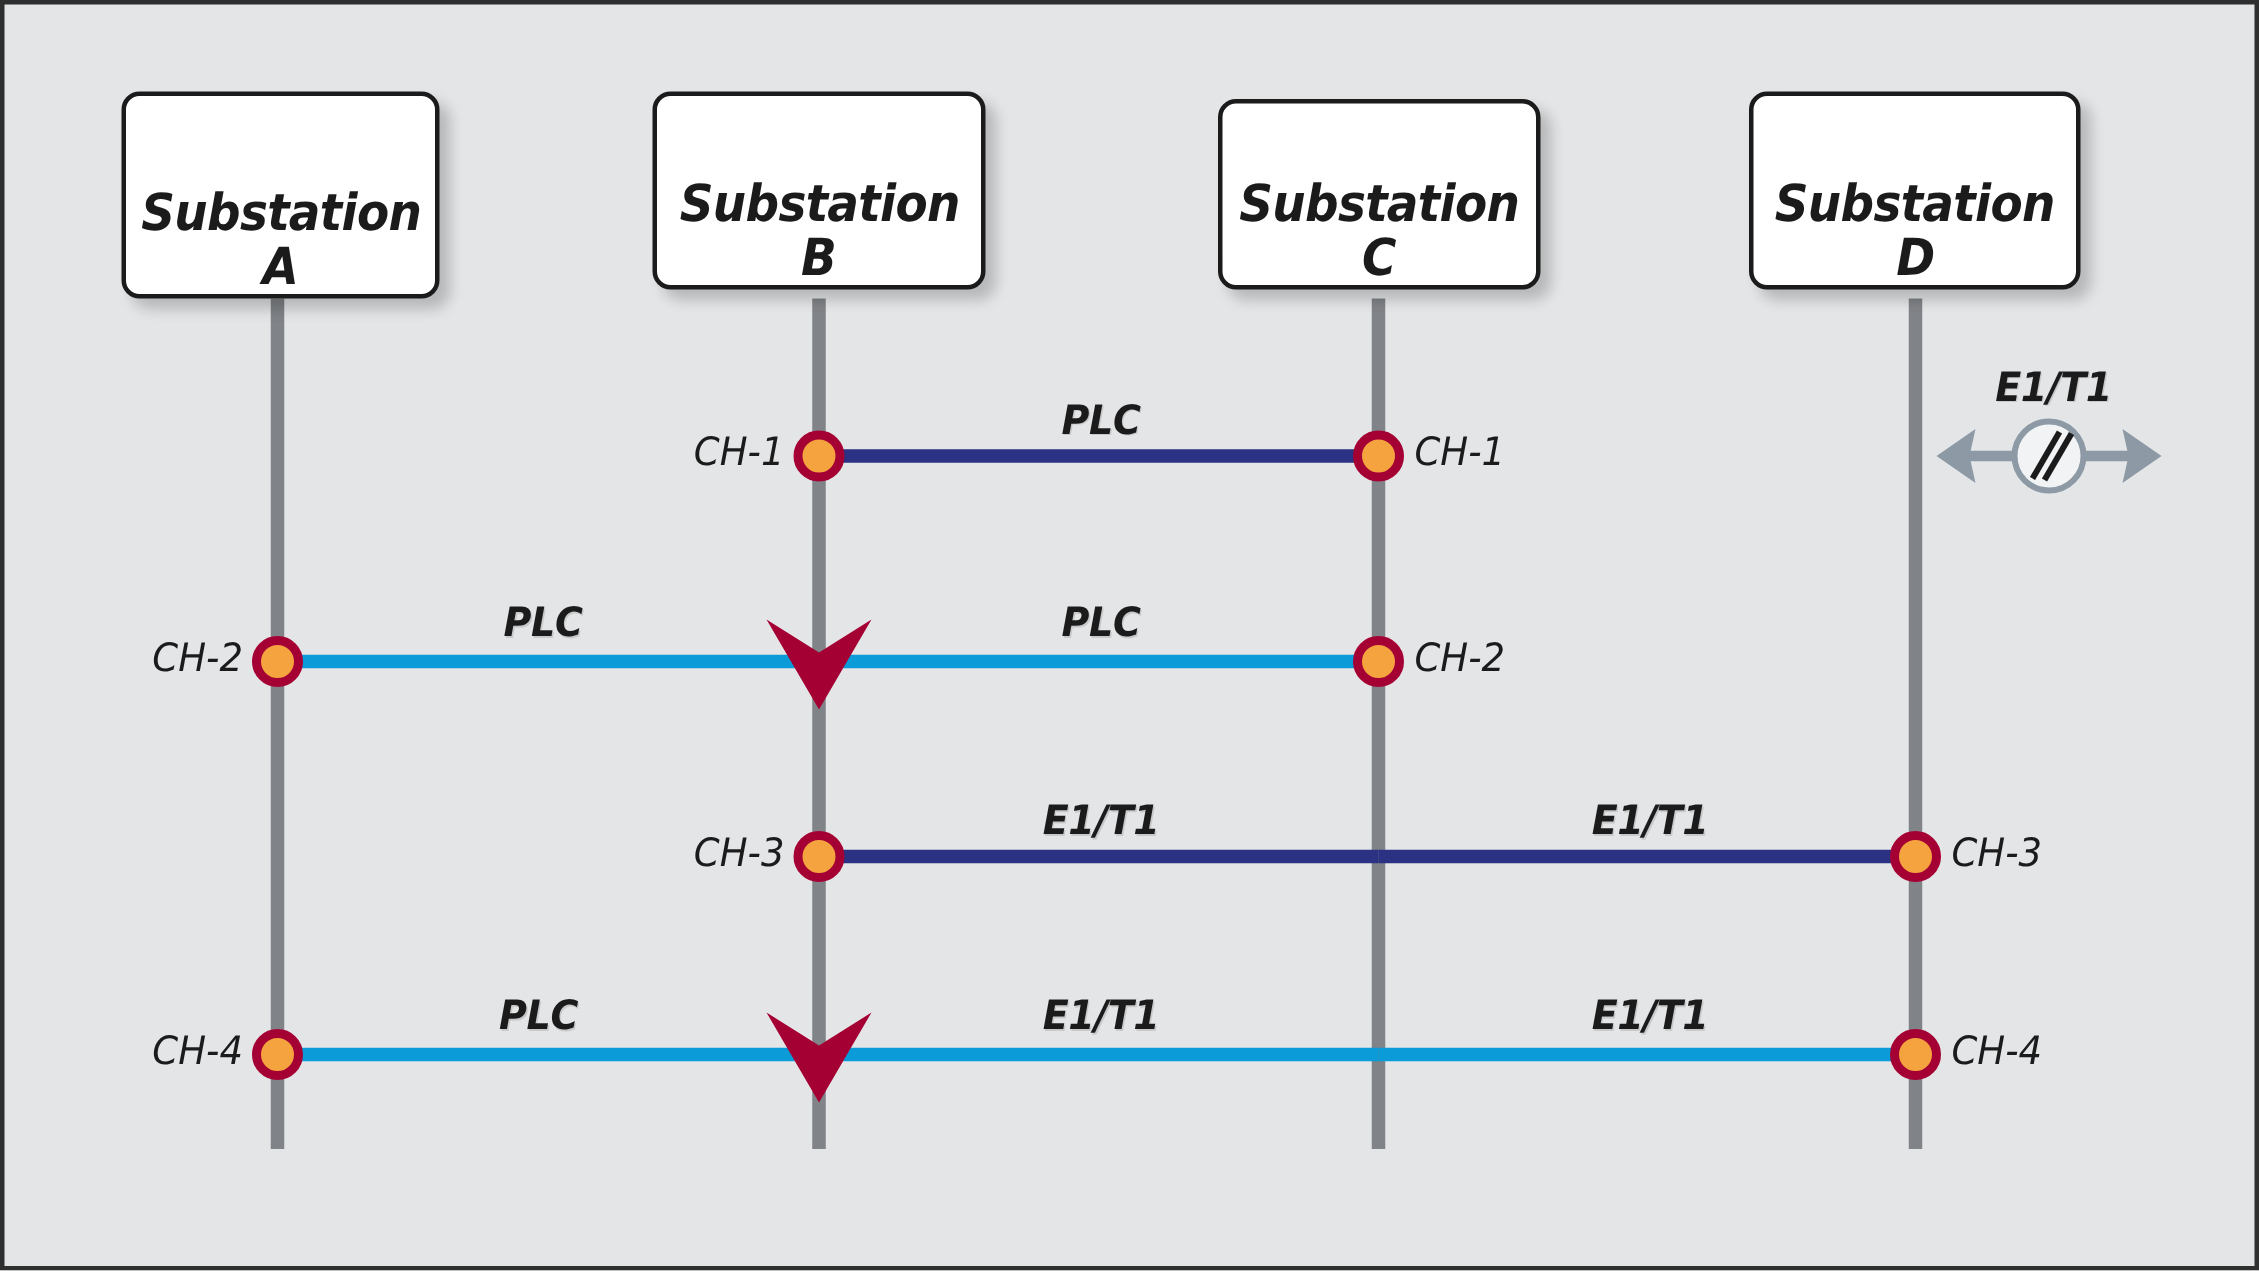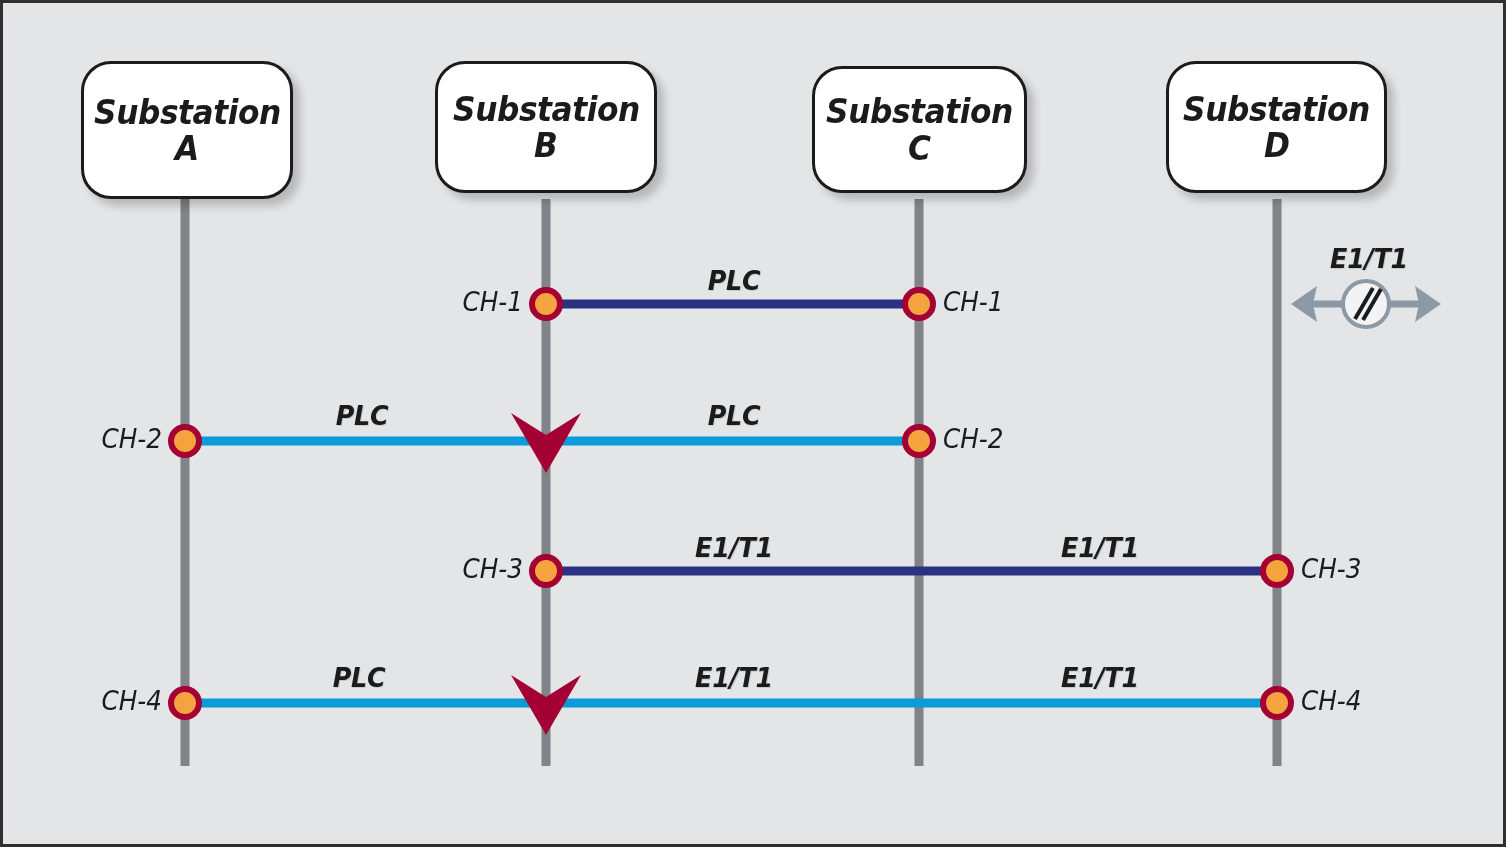--- a/index.html
+++ b/index.html
@@ -21,26 +21,26 @@
     position: absolute;
     left: 0;
     top: 0;
     width: 1506px;
     height: 847px;
   }
   .sub-box {
     position: absolute;
     background: #ffffff;
     border: 3px solid #1b1b1b;
-    border-radius: 30px;
+    border-radius: 12px;
     box-shadow: 7px 7px 9px rgba(0,0,0,0.20);
     display: flex;
     flex-direction: column;
     align-items: center;
-    justify-content: center;
+    justify-content: flex-end;
     box-sizing: border-box;
   }
   .sub-line1, .sub-line2 {
     font-family: "DejaVu Sans", sans-serif;
     font-weight: bold;
     font-style: italic;
     color: #1b1b1b;
     line-height: 1.06;
     letter-spacing: -0.5px;
     transform: scaleX(0.92);

